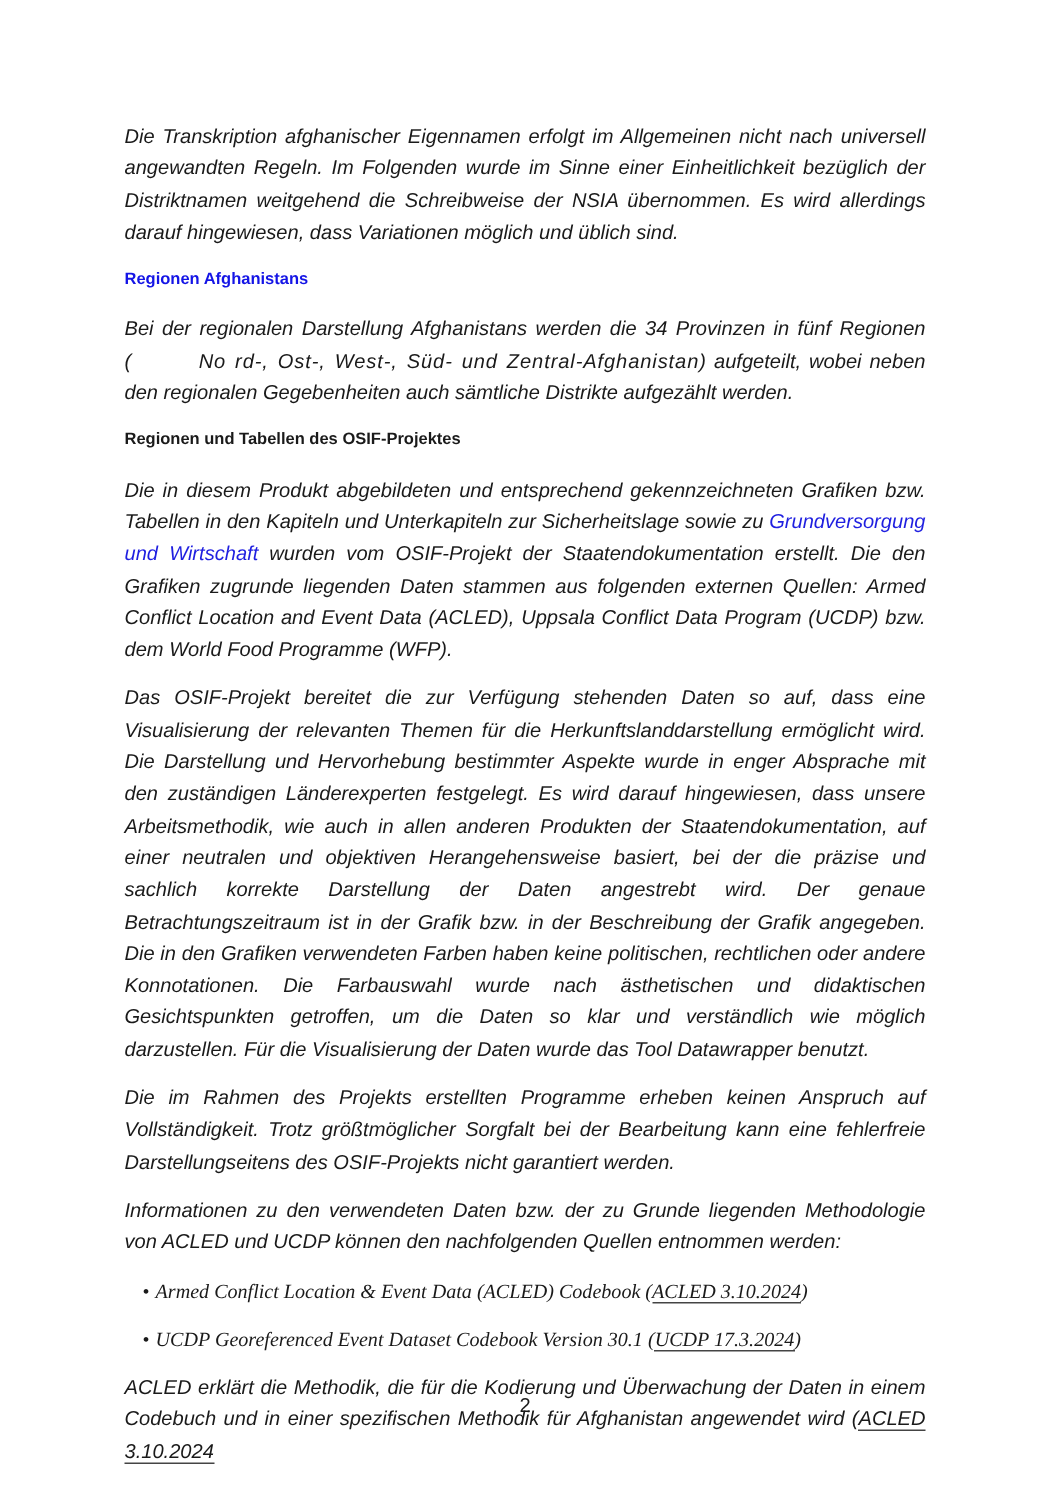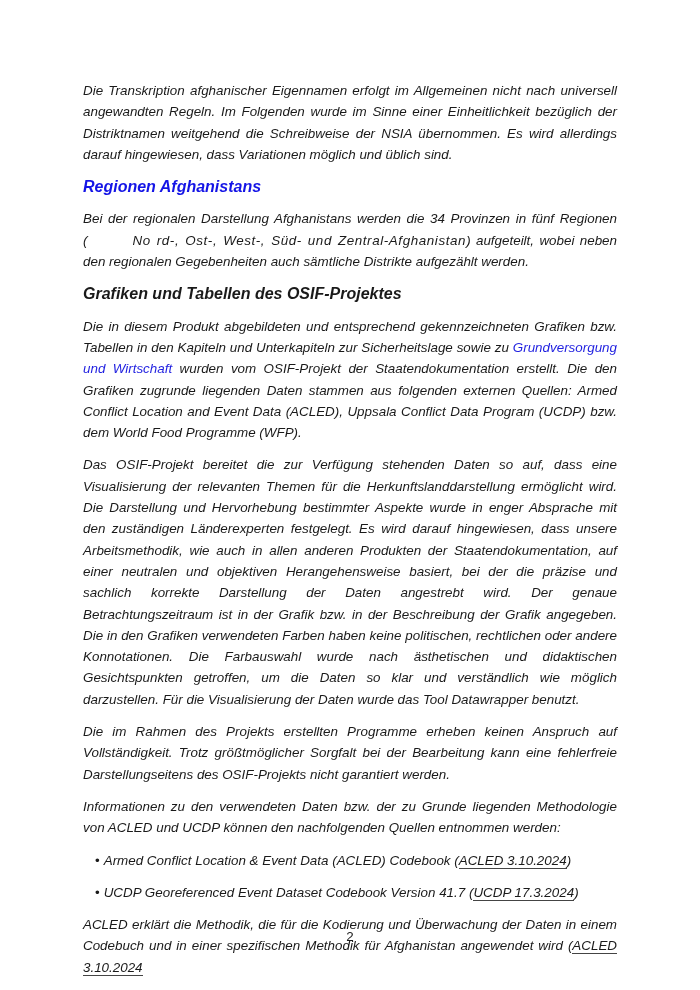--- a/index.html
+++ b/index.html
@@ -23,22 +23,21 @@
   }
   p {
     margin: 0 0 11px 0;
     font-size: 13.4px;
     line-height: 21.3px;
     font-style: italic;
     text-align: justify;
   }
   .heading {
     font-weight: bold;
-    font-style: italic;
-    font-size: 16px;
+    font-size: 11px;
     line-height: 21.3px;
     margin: 0 0 11px 0;
   }
   .heading.blue {
     color: #1414e6;
   }
   .link-blue {
     color: #1f1fe0;
     text-decoration: none;
   }
@@ -52,20 +51,21 @@
   ul.bullets {
     list-style: none;
     margin: 0 0 11px 0;
     padding: 0 0 0 12px;
   }
   ul.bullets li {
     font-size: 13.4px;
     line-height: 21.3px;
     font-style: italic;
     margin-bottom: 11px;
+    font-family: Liberation Serif, serif;
   }
   ul.bullets li .dot {
     font-style: normal;
     margin-right: 4px;
   }
   .spaced {
     letter-spacing: 0.6px;
     margin-left: 45px;
   }
   .page-number {
@@ -82,33 +82,33 @@
 <body>
 
 <div class="page">
 
   <p>Die Transkription afghanischer Eigennamen erfolgt im Allgemeinen nicht nach universell angewandten Regeln. Im Folgenden wurde im Sinne einer Einheitlichkeit bezüglich der Distriktnamen weitgehend die Schreibweise der NSIA übernommen. Es wird allerdings darauf hingewiesen, dass Variationen möglich und üblich sind.</p>
 
   <div class="heading blue">Regionen Afghanistans</div>
 
   <p><span>Bei der regionalen Darstellung Afghanistans werden die 34 Provinzen in fünf Regionen (</span><span class="spaced">No rd-, Ost-, West-, Süd- und Zentral-Afghanistan</span><span>) aufgeteilt, wobei neben den regionalen Gegebenheiten auch sämtliche Distrikte aufgezählt werden.</span></p>
 
-  <div class="heading">Grafiken und Tabellen des OSIF-Projektes</div>
+  <div class="heading">Regionen und Tabellen des OSIF-Projektes</div>
 
   <p><span>Die in diesem Produkt abgebildeten und entsprechend gekennzeichneten Grafiken bzw. Tabellen in den Kapiteln und Unterkapiteln zur Sicherheitslage sowie zu </span><a class="link-blue">Grundversorgung und Wirtschaft</a><span> wurden vom OSIF-Projekt der Staatendokumentation erstellt. Die den Grafiken zugrunde liegenden Daten stammen aus folgenden externen Quellen: Armed Conflict Location and Event Data (ACLED), Uppsala Conflict Data Program (UCDP) bzw. dem World Food Programme (WFP).</span></p>
 
   <p>Das OSIF-Projekt bereitet die zur Verfügung stehenden Daten so auf, dass eine Visualisierung der relevanten Themen für die Herkunftslanddarstellung ermöglicht wird. Die Darstellung und Hervorhebung bestimmter Aspekte wurde in enger Absprache mit den zuständigen Länderexperten festgelegt. Es wird darauf hingewiesen, dass unsere Arbeitsmethodik, wie auch in allen anderen Produkten der Staatendokumentation, auf einer neutralen und objektiven Herangehensweise basiert, bei der die präzise und sachlich korrekte Darstellung der Daten angestrebt wird. Der genaue Betrachtungszeitraum ist in der Grafik bzw. in der Beschreibung der Grafik angegeben. Die in den Grafiken verwendeten Farben haben keine politischen, rechtlichen oder andere Konnotationen. Die Farbauswahl wurde nach ästhetischen und didaktischen Gesichtspunkten getroffen, um die Daten so klar und verständlich wie möglich darzustellen. Für die Visualisierung der Daten wurde das Tool Datawrapper benutzt.</p>
 
   <p>Die im Rahmen des Projekts erstellten Programme erheben keinen Anspruch auf Vollständigkeit. Trotz größtmöglicher Sorgfalt bei der Bearbeitung kann eine fehlerfreie Darstellungseitens des OSIF-Projekts nicht garantiert werden.</p>
 
   <p>Informationen zu den verwendeten Daten bzw. der zu Grunde liegenden Methodologie von ACLED und UCDP können den nachfolgenden Quellen entnommen werden:</p>
 
   <ul class="bullets">
     <li><span class="dot">•</span><span>Armed Conflict Location &amp; Event Data (ACLED) Codebook (</span><a class="ref">ACLED 3.10.2024</a><span>)</span></li>
-    <li><span class="dot">•</span><span>UCDP Georeferenced Event Dataset Codebook Version 41.7 (</span><a class="ref">UCDP 17.3.2024</a><span>)</span></li>
+    <li><span class="dot">•</span><span>UCDP Georeferenced Event Dataset Codebook Version 30.1 (</span><a class="ref">UCDP 17.3.2024</a><span>)</span></li>
   </ul>
 
 
   <p><span>ACLED erklärt die Methodik, die für die Kodierung und Überwachung der Daten in einem Codebuch und in einer spezifischen Methodik für Afghanistan angewendet wird (</span><a class="ref">ACLED 3.10.2024</a></p>
 
 </div>
 
 <div class="page-number">2</div>
 
 </body></html>

